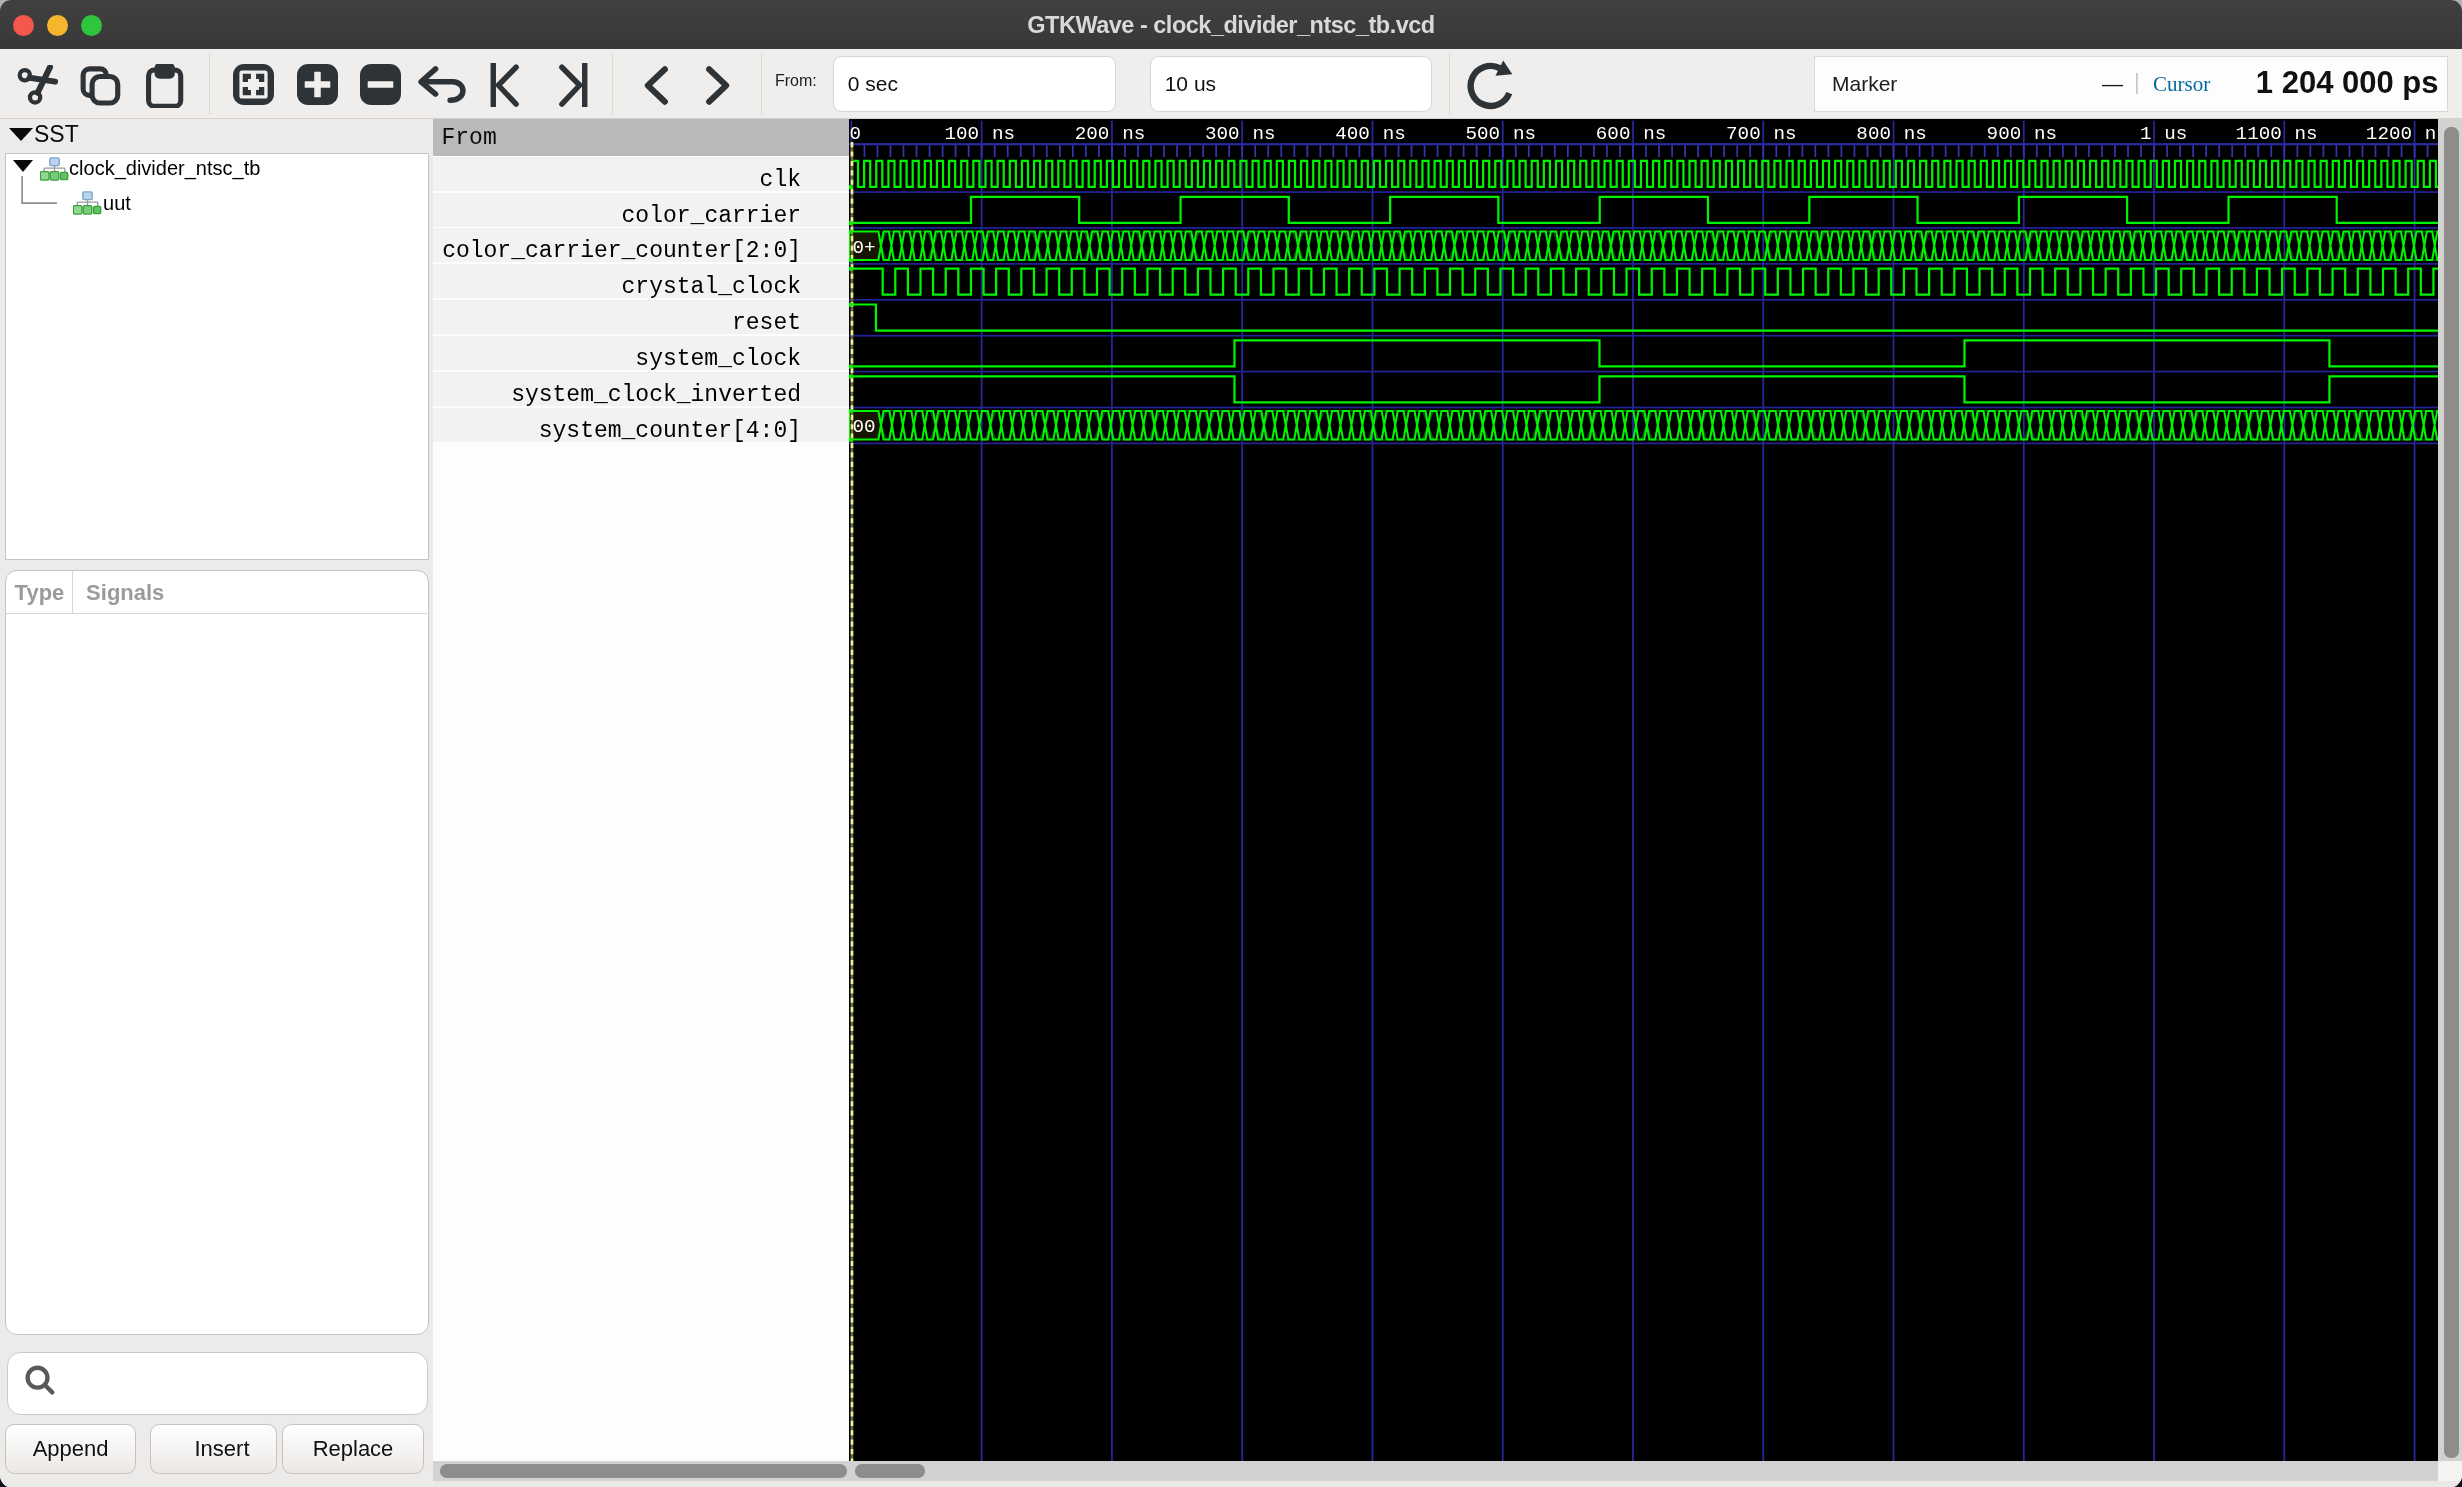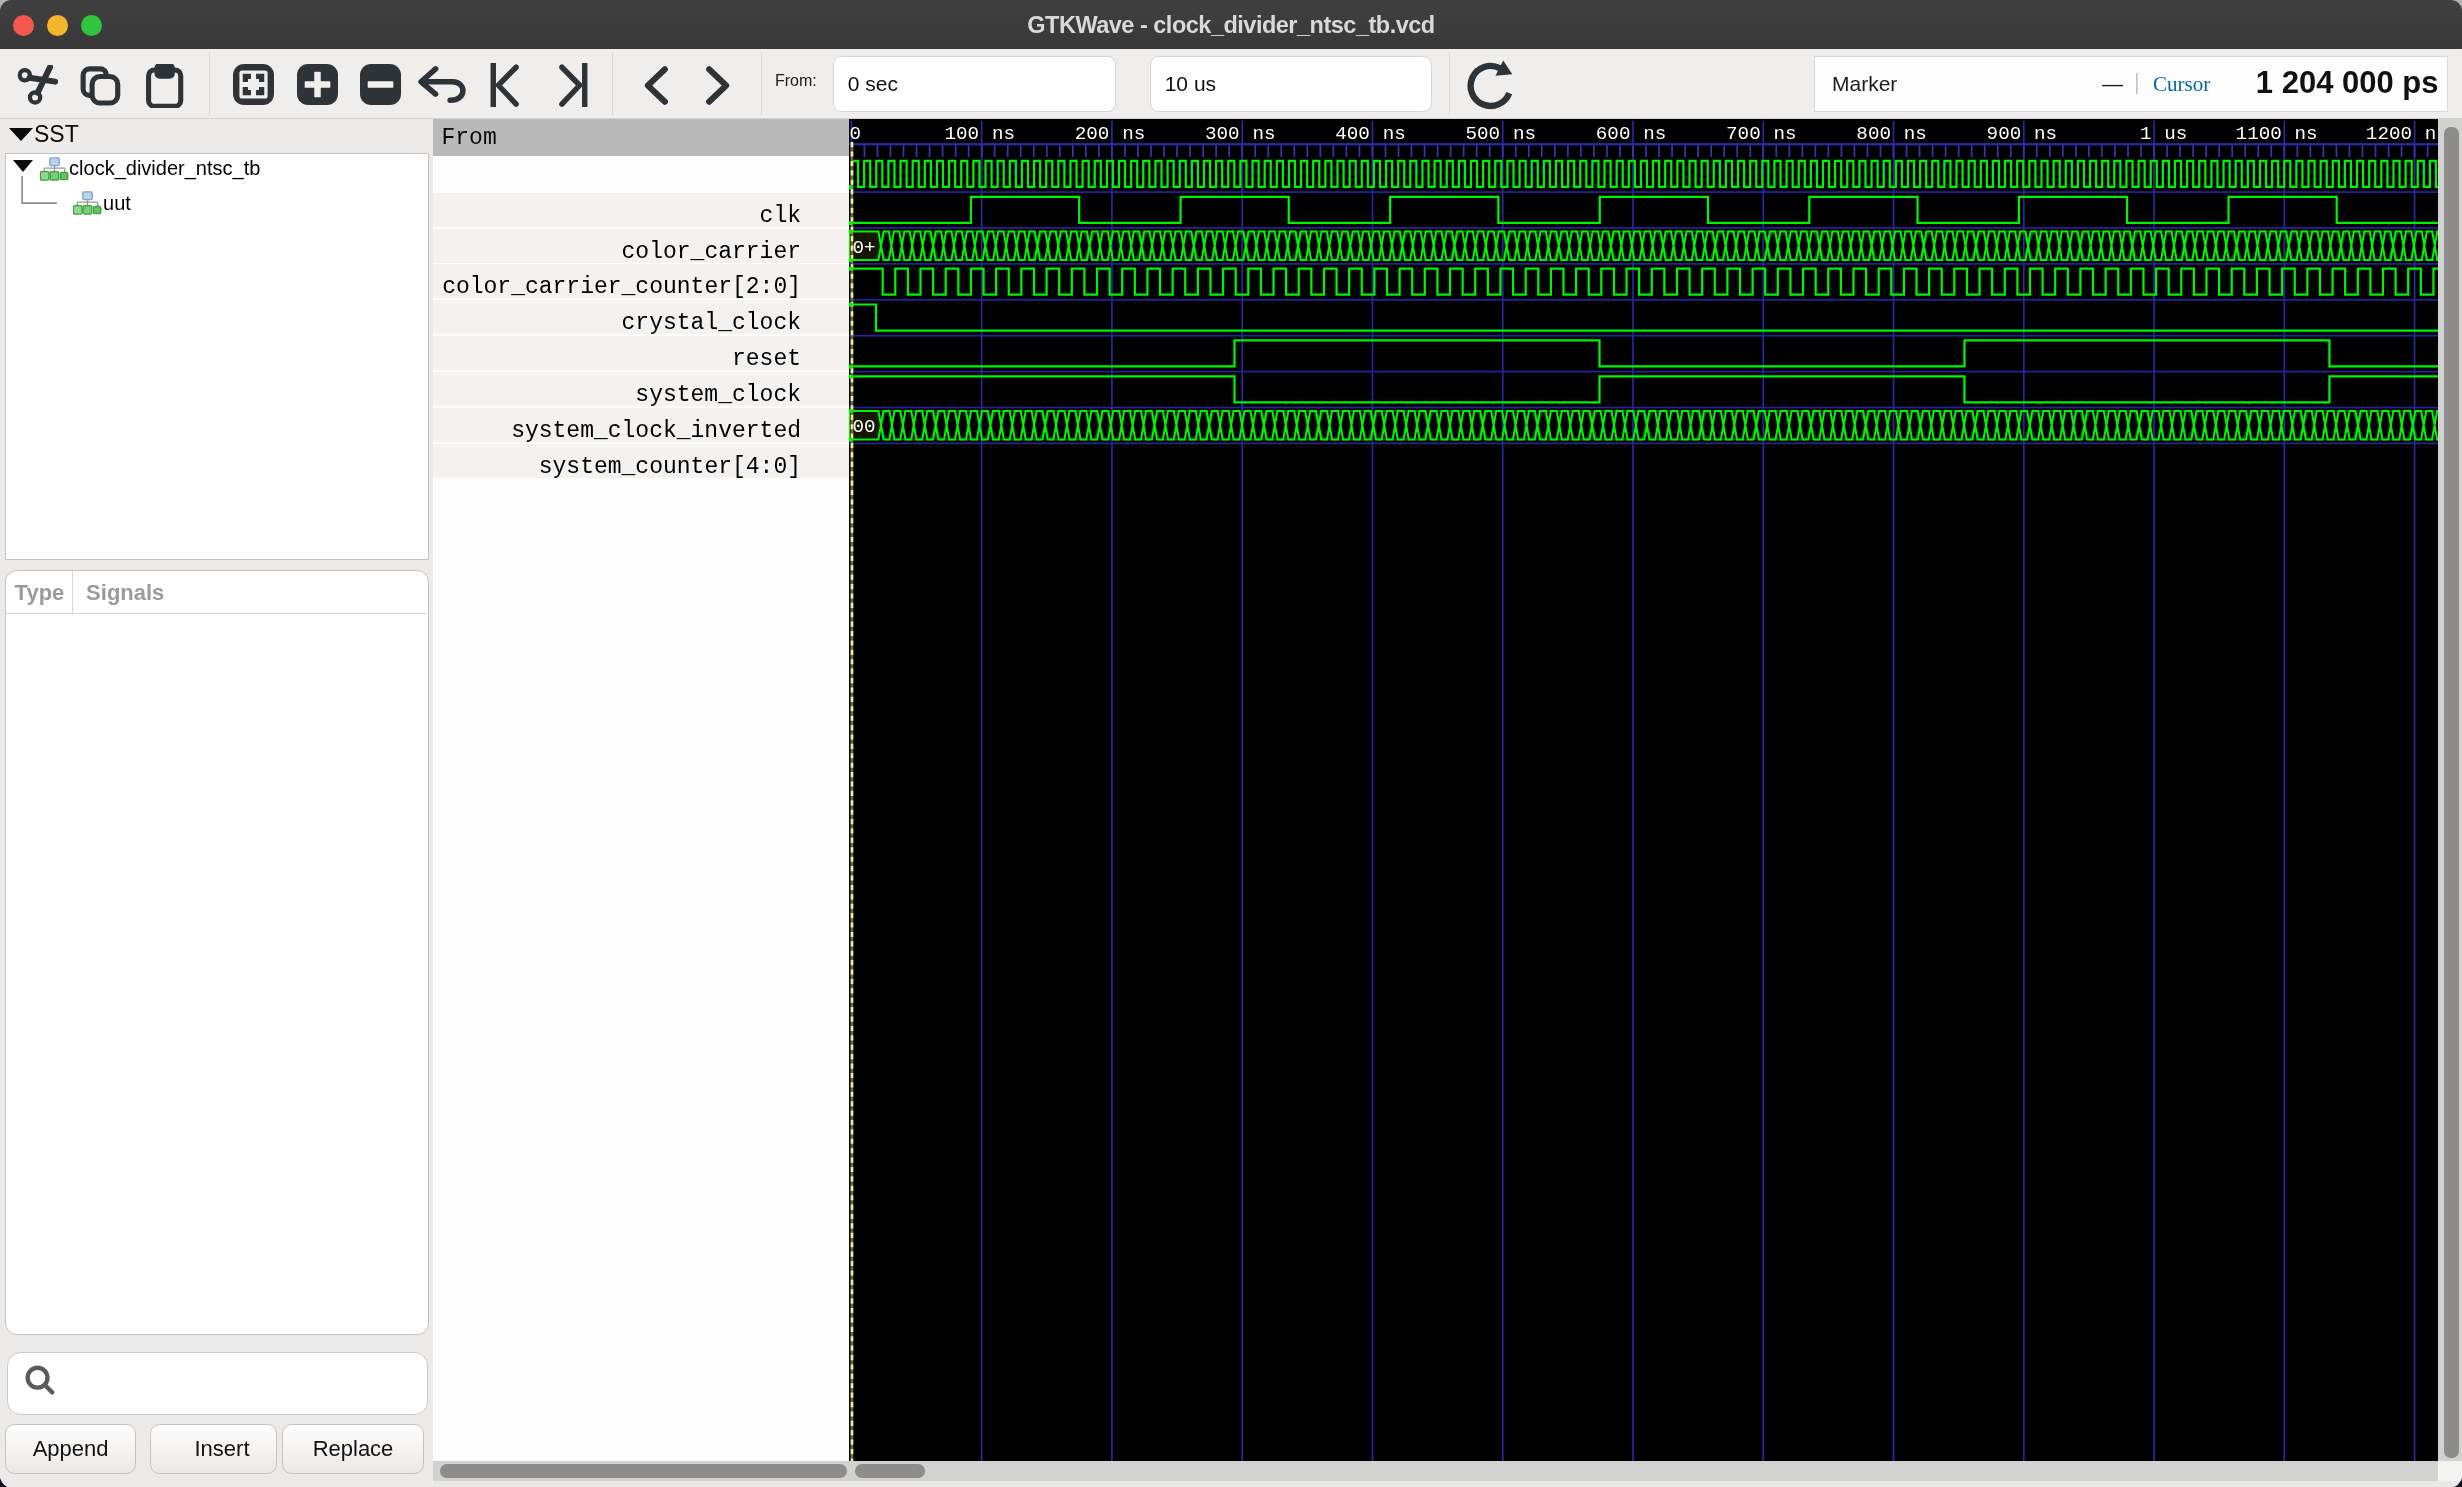--- a/index.html
+++ b/index.html
@@ -9,21 +9,21 @@
 #title { position:absolute; top:0; left:0; width:2462px; height:49px; line-height:50px; text-align:center; color:#d9d9d9; font-size:23.5px; font-weight:bold; letter-spacing:-0.5px; }
 #toolbar { position:absolute; left:0; top:49px; width:2462px; height:70px; background:#f0eeec; border-bottom:0.9px solid #d4d1cf; }
 .tsep { position:absolute; top:4.3px; width:1.3px; height:62px; background:#dad7d5; }
 .tlabel { position:absolute; font-size:16px; color:#1c1c1c; top:23px; }
 .tinput { position:absolute; top:6.8px; height:56px; background:#fff; border:1.3px solid #d7d4d2; border-radius:8.5px; font-size:21px; color:#111; line-height:53px; padding-left:13.7px; }
 #markerbox { position:absolute; left:1814px; top:6.8px; width:634px; height:56px; background:#fdfdfd; border:0.9px solid #dbd9d7; }
 #leftcol { position:absolute; left:0; top:119px; width:433px; height:1369px; background:#edebe9; }
 .panelbox { position:absolute; left:5.1px; width:424px; background:#fff; border:1.7px solid #c6c3c1; }
 #names { position:absolute; left:433px; top:119px; width:416px; height:1342px; background:#fdfdfd; }
 #thead { position:absolute; left:0; top:0; width:416px; height:37px; background:#b9b9b9; color:#0a0a0a; font-family:"Liberation Mono", monospace; font-size:23px; line-height:38px; padding-left:8.5px; }
-.nrow { position:absolute; left:0; width:416px; height:34px; background:#f3f2f0; font-family:"Liberation Mono", monospace; font-size:23px; color:#000; line-height:47px; text-align:right; padding-right:48px;margin-top:36px; }
+.nrow { position:absolute; left:0; width:416px; height:34px; background:#f3f2f0; font-family:"Liberation Mono", monospace; font-size:23px; color:#000; line-height:47px; text-align:right; padding-right:48px; }
 #waveholder { position:absolute; left:849px; top:119px; width:1589px; height:1342px; }
 #hscroll { position:absolute; left:433px; top:1461px; width:2006px; height:19.7px; background:#d2d2d0; }
 #vscroll { position:absolute; left:2438px; top:119px; width:24px; height:1342px; background:#d2d2d0; }
 #corner { position:absolute; left:2438px; top:1461px; width:24px; height:19.7px; background:#f3f3f1; }
 .thumb { position:absolute; background:#8f8d8b; border-radius:6.8px; }
 #sstlab { position:absolute; left:34px; top:121px; font-size:23px; color:#0a0a0a; }
 #ssttri { position:absolute; left:8.5px; top:128px; width:0; height:0; border-left:12px solid transparent; border-right:12px solid transparent; border-top:13.7px solid #0a0a0a; }
 .treetxt { position:absolute; font-size:20px; color:#000; }
 #typehead { position:absolute; left:0; top:0; width:421px; height:43px; border-bottom:0.9px solid #d8d6d4; color:#9b9b9b; font-weight:bold; font-size:22px; }
 #searchbox { position:absolute; left:6.8px; top:1233px; width:421px; height:63px; background:#fff; border:1.7px solid #cbc8c6; border-radius:13.7px; }

